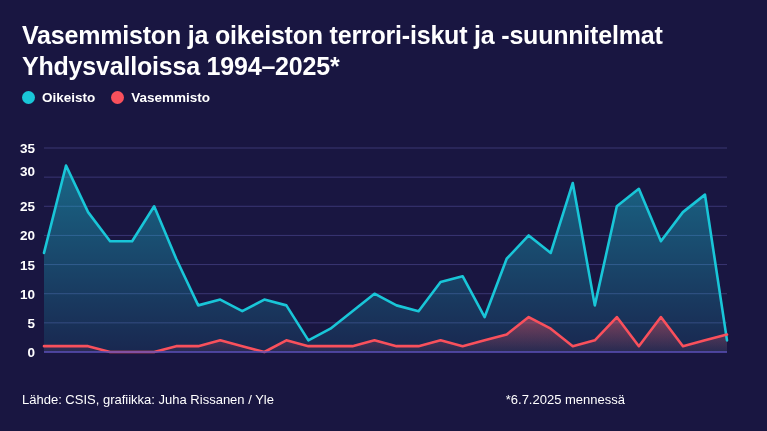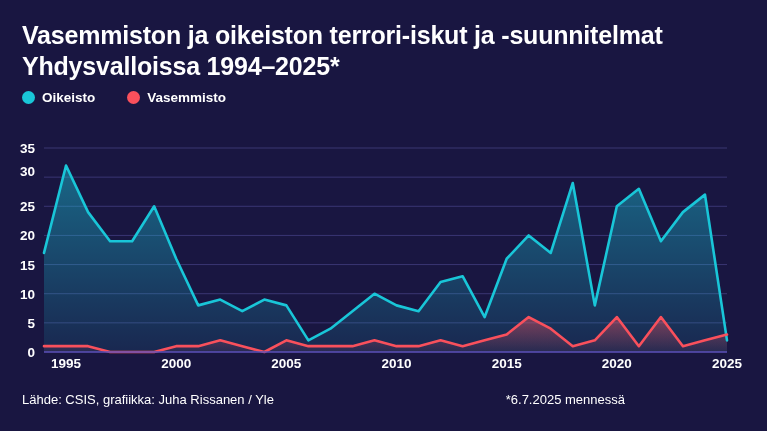--- a/index.html
+++ b/index.html
@@ -12,21 +12,21 @@
   }
   .wrap{position:absolute;inset:0;border-radius:7px;}
 
   .title{
     position:absolute;left:22px;top:20px;width:720px;
     color:#ffffff;font-size:25px;font-weight:bold;line-height:1.22;
     letter-spacing:-0.2px;
   }
   .title div{white-space:nowrap;}
 
-  .legend{position:absolute;left:22px;top:90px;display:flex;align-items:center;gap:32px;justify-content:space-between;}
+  .legend{position:absolute;left:22px;top:90px;display:flex;align-items:center;gap:16px;justify-content:space-between;}
   .legend-item{display:flex;align-items:center;gap:7px;}
   .dot{width:13px;height:13px;border-radius:50%;display:block;}
   .legend-label{color:#ffffff;font-size:13.5px;font-weight:bold;}
 
   .plot{position:absolute;left:0;top:125px;width:767px;height:245px;}
   .plot svg{display:block;}
 
   .ylabels{position:absolute;left:0;top:125px;width:44px;height:245px;}
   .ylab{
     position:absolute;right:9px;color:#ffffff;font-size:13.5px;font-weight:bold;
@@ -92,28 +92,19 @@
         <line x1="44" y1="81.28571428571428" x2="727" y2="81.28571428571428" stroke="#3a3673" stroke-width="1"></line>
         <line x1="44" y1="52.14285714285714" x2="727" y2="52.14285714285714" stroke="#3a3673" stroke-width="1"></line>
         <line x1="44" y1="23" x2="727" y2="23" stroke="#3a3673" stroke-width="1"></line>
         <path d="M 44.00,227.00 L 44.00,127.91 L 66.03,40.49 L 88.06,87.11 L 110.10,116.26 L 132.13,116.26 L 154.16,81.29 L 176.19,133.74 L 198.23,180.37 L 220.26,174.54 L 242.29,186.20 L 264.32,174.54 L 286.35,180.37 L 308.39,215.34 L 330.42,203.69 L 352.45,186.20 L 374.48,168.71 L 396.52,180.37 L 418.55,186.20 L 440.58,157.06 L 462.61,151.23 L 484.65,192.03 L 506.68,133.74 L 528.71,110.43 L 550.74,127.91 L 572.77,57.97 L 594.81,180.37 L 616.84,81.29 L 638.87,63.80 L 660.90,116.26 L 682.94,87.11 L 704.97,69.63 L 727.00,215.34 L 727.00,227.00 Z" fill="url(#gR)"></path>
         <path d="M 44.00,227.00 L 44.00,221.17 L 66.03,221.17 L 88.06,221.17 L 110.10,227.00 L 132.13,227.00 L 154.16,227.00 L 176.19,221.17 L 198.23,221.17 L 220.26,215.34 L 242.29,221.17 L 264.32,227.00 L 286.35,215.34 L 308.39,221.17 L 330.42,221.17 L 352.45,221.17 L 374.48,215.34 L 396.52,221.17 L 418.55,221.17 L 440.58,215.34 L 462.61,221.17 L 484.65,215.34 L 506.68,209.51 L 528.71,192.03 L 550.74,203.69 L 572.77,221.17 L 594.81,215.34 L 616.84,192.03 L 638.87,221.17 L 660.90,192.03 L 682.94,221.17 L 704.97,215.34 L 727.00,209.51 L 727.00,227.00 Z" fill="url(#gL)"></path>
         <polyline points="44.00,127.91 66.03,40.49 88.06,87.11 110.10,116.26 132.13,116.26 154.16,81.29 176.19,133.74 198.23,180.37 220.26,174.54 242.29,186.20 264.32,174.54 286.35,180.37 308.39,215.34 330.42,203.69 352.45,186.20 374.48,168.71 396.52,180.37 418.55,186.20 440.58,157.06 462.61,151.23 484.65,192.03 506.68,133.74 528.71,110.43 550.74,127.91 572.77,57.97 594.81,180.37 616.84,81.29 638.87,63.80 660.90,116.26 682.94,87.11 704.97,69.63 727.00,215.34" fill="none" stroke="#19c6d8" stroke-width="2.6" stroke-linejoin="round" stroke-linecap="round"></polyline>
         <polyline points="44.00,221.17 66.03,221.17 88.06,221.17 110.10,227.00 132.13,227.00 154.16,227.00 176.19,221.17 198.23,221.17 220.26,215.34 242.29,221.17 264.32,227.00 286.35,215.34 308.39,221.17 330.42,221.17 352.45,221.17 374.48,215.34 396.52,221.17 418.55,221.17 440.58,215.34 462.61,221.17 484.65,215.34 506.68,209.51 528.71,192.03 550.74,203.69 572.77,221.17 594.81,215.34 616.84,192.03 638.87,221.17 660.90,192.03 682.94,221.17 704.97,215.34 727.00,209.51" fill="none" stroke="#f9505c" stroke-width="2.6" stroke-linejoin="round" stroke-linecap="round"></polyline>
         <line x1="44" y1="227" x2="727" y2="227" stroke="#5b51b8" stroke-width="1.6"></line>
       </svg>
     </div>
-  <div class="xlabels" id="xlabels">
-      <div class="xlab" style="left: 66.0323px;">1995</div>
-      <div class="xlab" style="left: 176.194px;">2000</div>
-      <div class="xlab" style="left: 286.355px;">2005</div>
-      <div class="xlab" style="left: 396.516px;">2010</div>
-      <div class="xlab" style="left: 506.677px;">2015</div>
-      <div class="xlab" style="left: 616.839px;">2020</div>
-      <div class="xlab" style="left: 727px;">2025</div>
-    </div>
 
   <div class="footer">
     <div class="source">Lähde: CSIS, grafiikka: Juha Rissanen / Yle</div>
     <div class="note">*6.7.2025 mennessä</div>
   </div>
 
 </div>
 
 </body></html>

